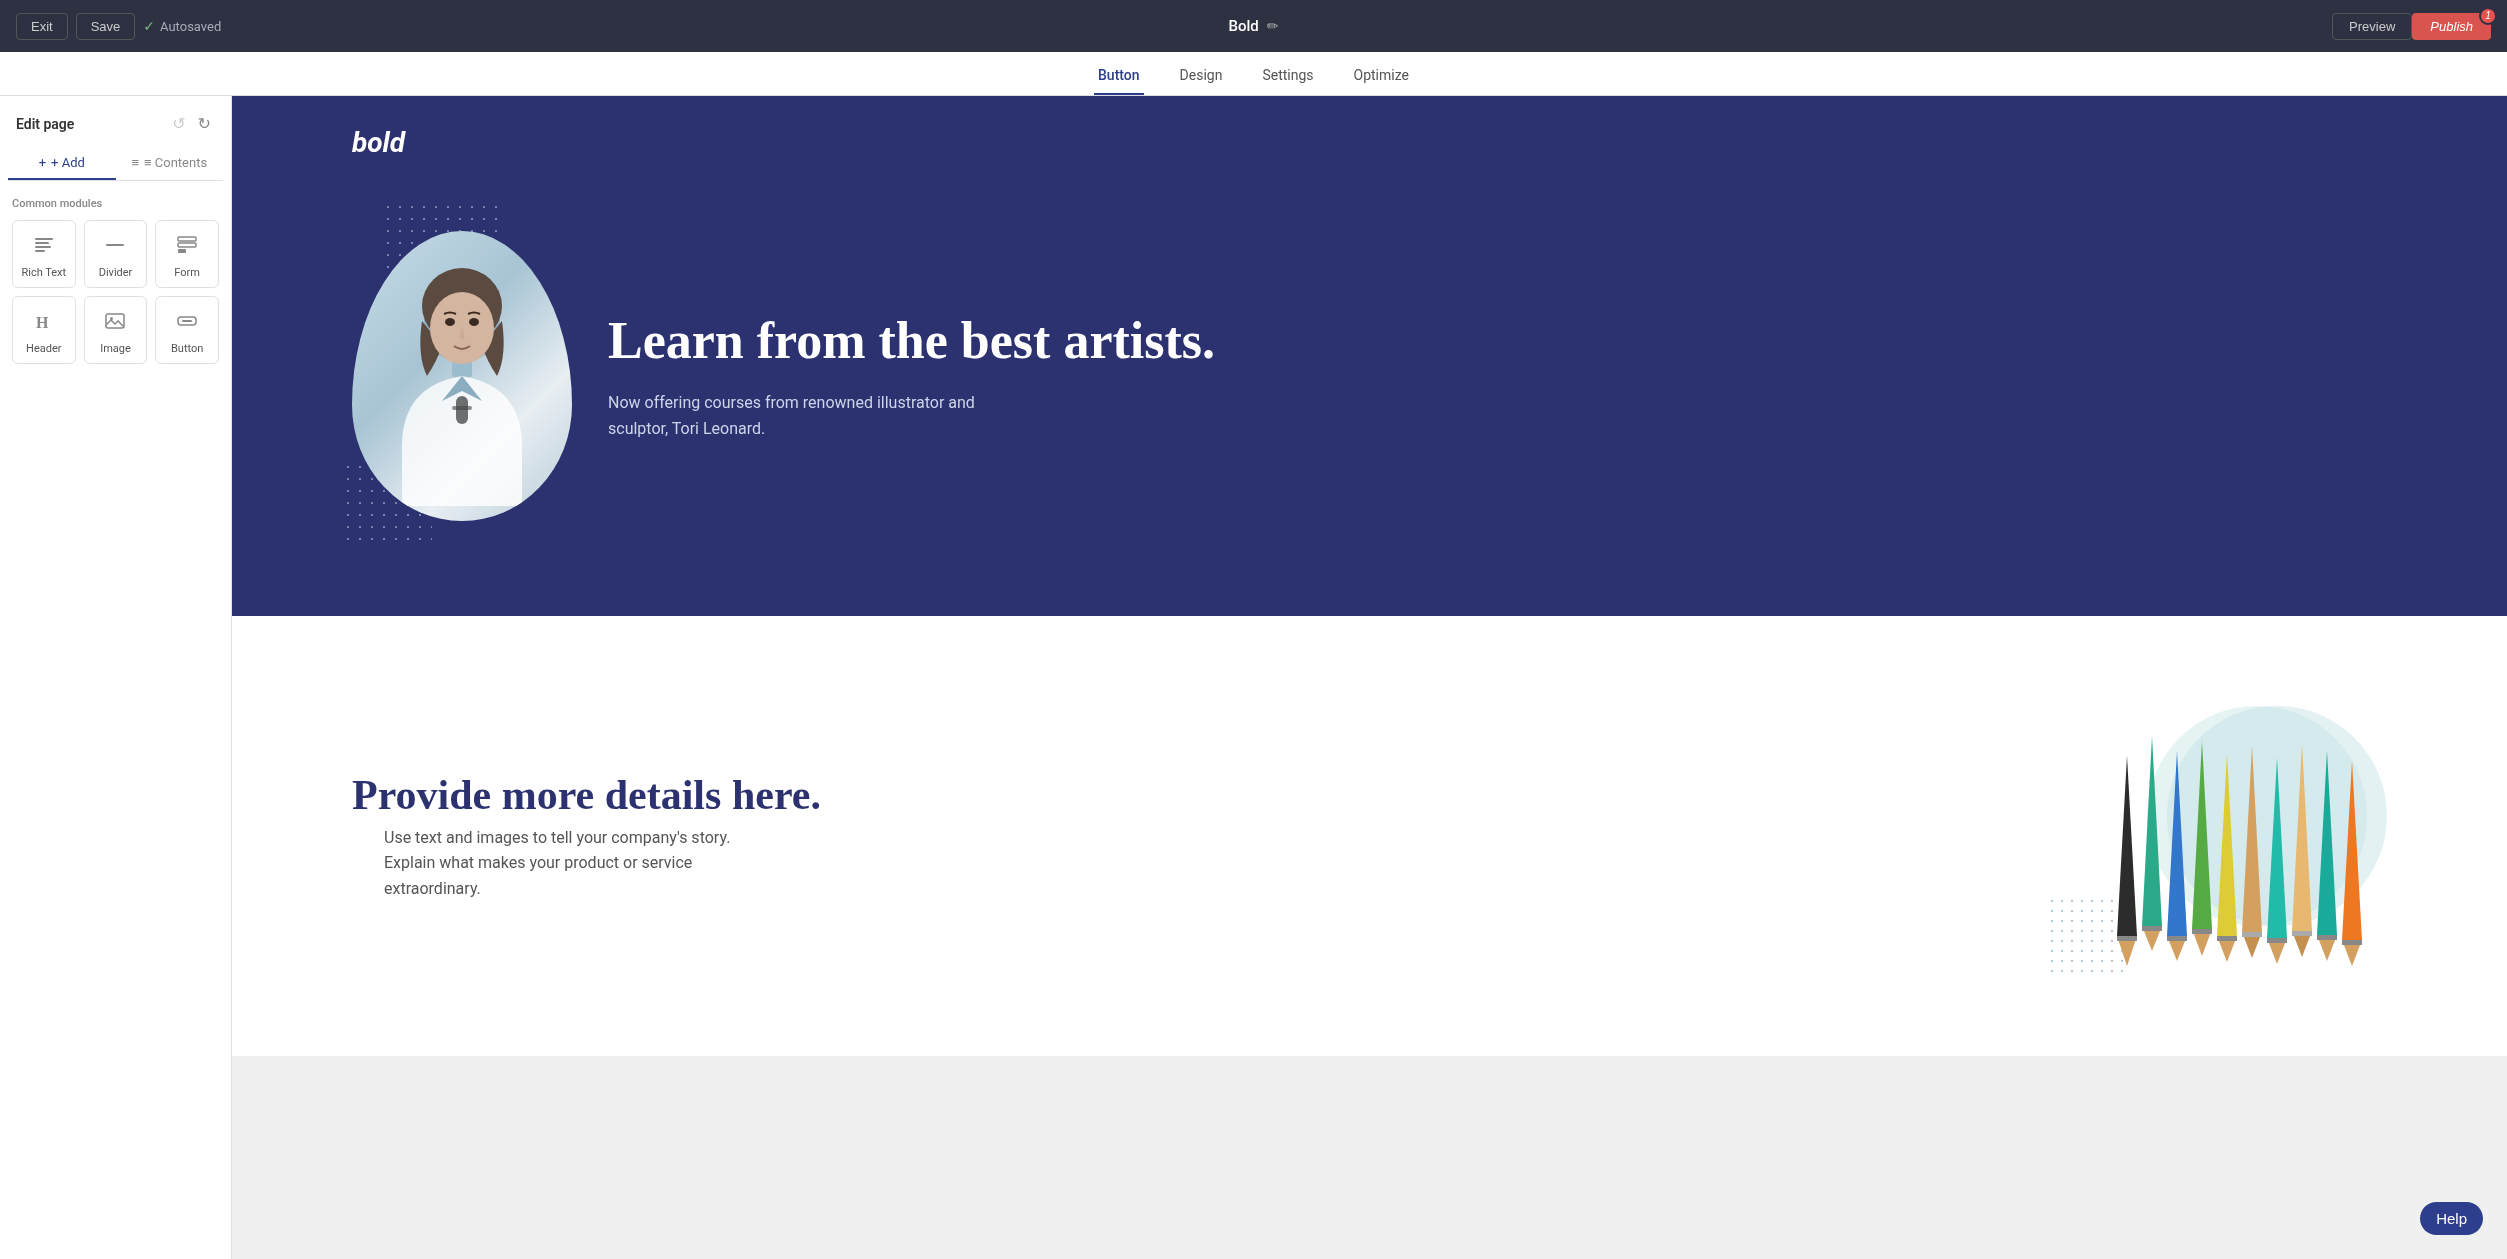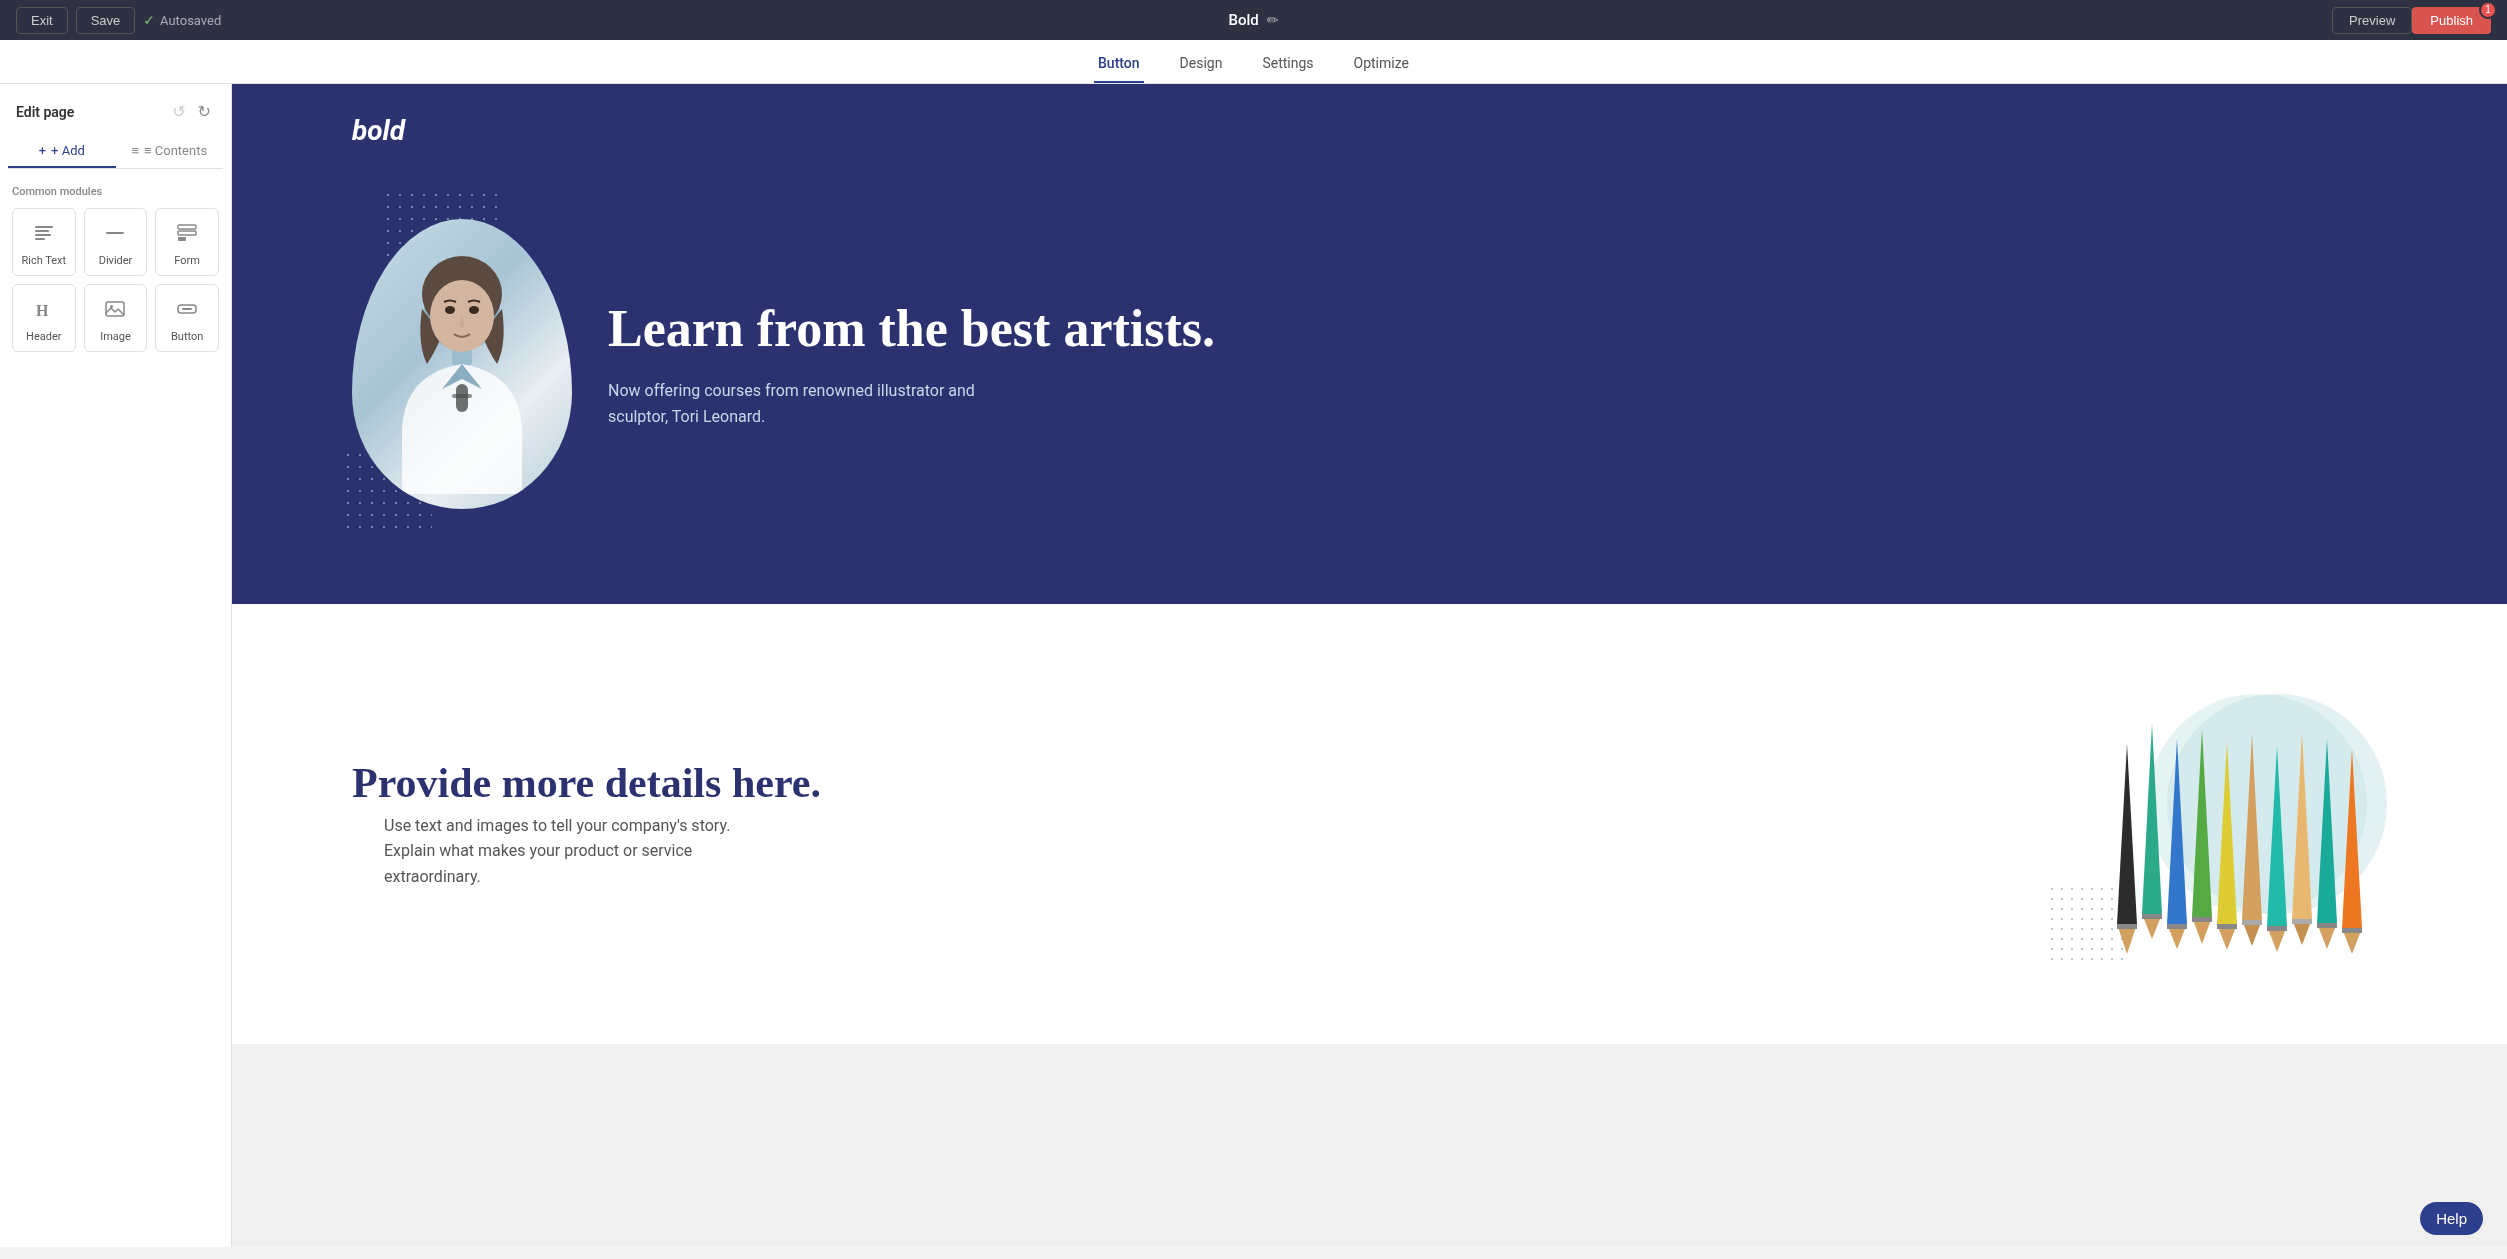--- a/index.html
+++ b/index.html
@@ -1,21 +1,21 @@
 <!DOCTYPE html>
 <html><head>
   <meta charset="utf-8">
   <style>
     * { margin: 0; padding: 0; box-sizing: border-box; }
     body { font-family: -apple-system, BlinkMacSystemFont, 'Segoe UI', Roboto, sans-serif; background: #f5f5f5; overflow: hidden; width: 2507px; height: 1259px; }
 
     
     .topbar {
       background: #2d3142;
-      height: 40px;
+      height: 52px;
       display: flex;
       align-items: center;
       padding: 12px 16px;
       position: relative;
       z-index: 100;
     }
     .topbar-left { display: flex; align-items: center; gap: 8px; }
     .topbar-btn {
       background: transparent;
       border: 1px solid #555;
@@ -58,20 +58,21 @@
     .publish-btn {
       background: #d9534f;
       border: none;
       color: #fff;
       padding: 6px 18px;
       border-radius: 4px;
       cursor: pointer;
       font-size: 13px;
       font-weight: 500;
       position: relative;
+      font-style: italic;
     }
     .publish-badge {
       position: absolute;
       top: -6px;
       right: -6px;
       background: #e8534f;
       border: 2px solid #2d3142;
       color: #fff;
       border-radius: 50%;
       width: 18px;

